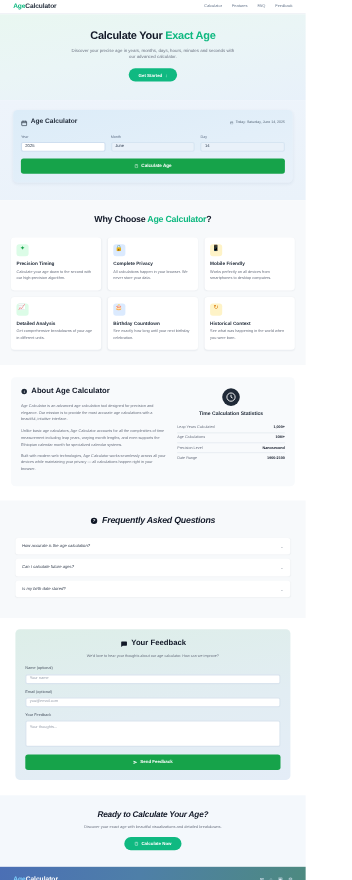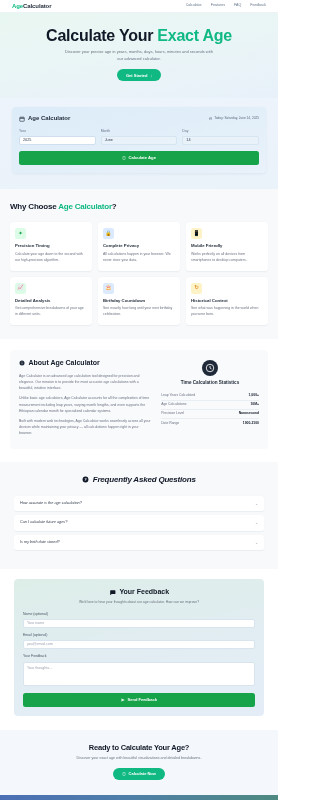--- a/index.html
+++ b/index.html
@@ -32,21 +32,21 @@
     font-size: 3.6px; color: #64748b; text-decoration: none; white-space: nowrap;
   }
 
   
   .hero {
     background: linear-gradient(170deg,#e9f7f1 0%, #eaf5f6 45%, #e8f1fa 100%);
     padding: 14px 18px 17px;
     text-align: center;
   }
   .hero h1 {
-    font-size: 16px; font-weight: bold; letter-spacing: -0.25px; color: #111827;
+    font-size: 10px; font-weight: bold; letter-spacing: -0.25px; color: #111827;
     line-height: 1.15; margin-bottom: 4px;
   }
   .hero h1 .accent { color: #10b981; }
   .hero p {
     font-size: 4px; color: #6b7280; line-height: 1.6; max-width: 150px;
     margin: 0 auto 7px; 
   }
   .btn {
     display: inline-flex; align-items: center; justify-content: center; gap: 2.5px;
     border: none; cursor: pointer; white-space: nowrap;
@@ -83,21 +83,21 @@
   }
   .field .inp.soft { background: #e9f1f9; border-color: #d6e5f2; }
   .btn-calc {
     width: 100%; background: #16a34a; color: #fff; border-radius: 2.5px;
     padding: 4.5px 0; font-size: 4.2px; font-weight: bold;
   }
 
   
   .features { background: #f7f9fb; padding: 12px 10px 14px; }
   .sec-title {
-    font-size: 8px; font-weight: bold; color: #111827;
+    text-align: center; font-size: 8px; font-weight: bold; color: #111827;
     letter-spacing: -0.2px; margin-bottom: 10px;
   }
   .sec-title .accent { color: #10b981; }
   .sec-title.withicon { display: flex; align-items: center; justify-content: center; gap: 3.5px; }
   .grid3 { display: grid; grid-template-columns: repeat(3,1fr); gap: 6px; }
   .fcard {
     background: #ffffff; border-radius: 3px; padding: 6px 5px 7px;
     box-shadow: 0 0.5px 1.5px rgba(15,35,60,0.06);
   }
   .fico {
@@ -169,21 +169,21 @@
     width: 100%; background: #ffffff; border: 0.5px solid #d9e4ee; border-radius: 2px;
     height: 24px; padding: 3px; font-size: 3.6px; color: #9ca3af;
   }
   .btn-send {
     width: 100%; background: #16a34a; color: #fff; border-radius: 2.5px;
     padding: 4.5px 0; font-size: 4px; font-weight: bold; margin-top: 2px;
   }
 
   
   .cta { background: #f4f8fc; padding: 13px 16px 15px; text-align: center; }
-  .cta h2 { font-size: 7.5px; font-weight: bold; color: #111827; margin-bottom: 3px; letter-spacing: -0.2px; }
+  .cta h2 { font-size: 7.5px; font-weight: bold; color: #111827; margin-bottom: 3px; letter-spacing: -0.2px; font-style: italic; }
   .cta p { font-size: 3.6px; color: #6b7280; margin-bottom: 6px; }
 
   
   .footer {
     background: linear-gradient(105deg,#4b6fb5 0%, #4e7fa8 45%, #4d8a7f 100%);
     padding: 8px 12px 10px; color: #e8eef6;
   }
   .footer-top { display: flex; align-items: center; justify-content: space-between; }
   .footer-logo { font-size: 6px; font-weight: bold; white-space: nowrap; }
   .footer-logo .age { color: #7fd3ff; }

